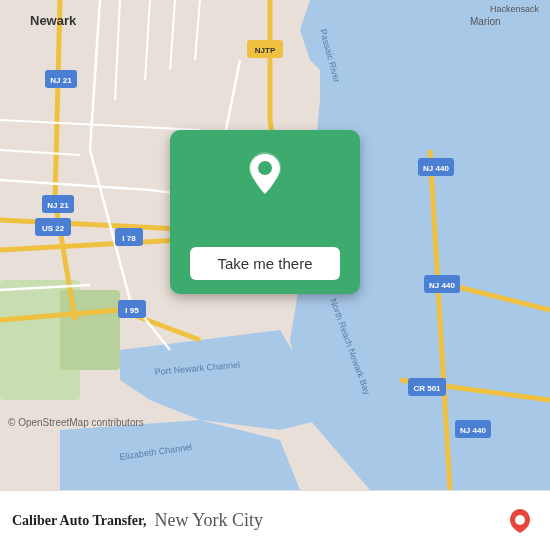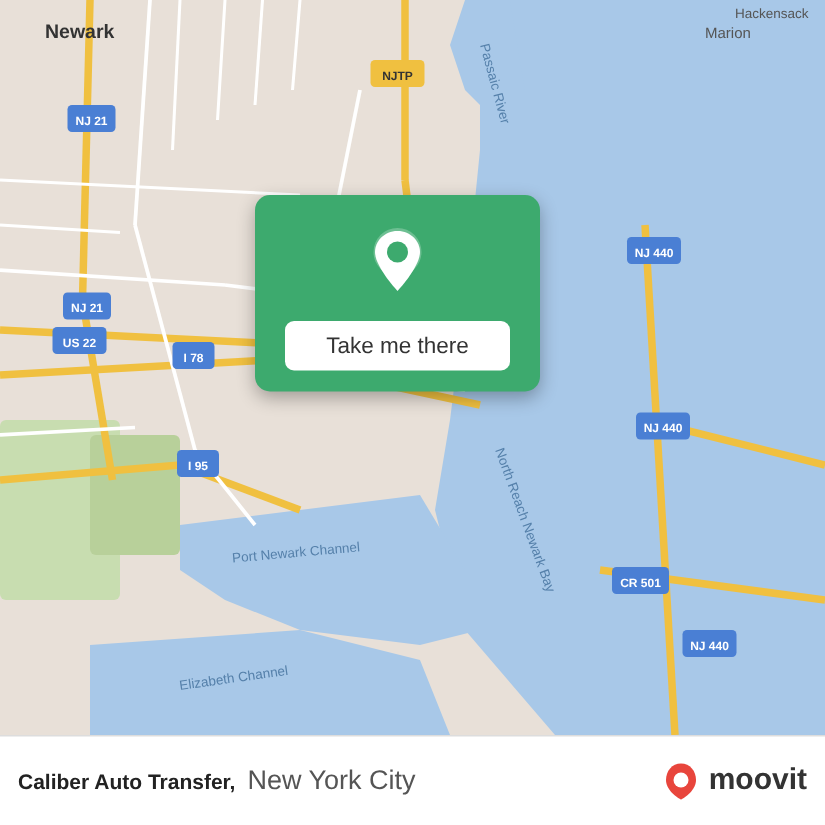--- a/index.html
+++ b/index.html
@@ -52,31 +52,33 @@
       background: white;
       color: #333;
       border: none;
       border-radius: 6px;
       padding: 8px 18px;
       font-size: 15px;
       font-weight: 500;
       cursor: pointer;
       width: 100%;
       text-align: center;
+      margin-top: 33px;
     }
 
     
     #bottom-bar {
       width: 550px;
       height: 60px;
       background: white;
       display: flex;
       align-items: center;
       padding: 0 12px;
       border-top: 1px solid #ddd;
+      font-family: Liberation Serif, serif;
     }
 
     #copyright-text {
       font-size: 10px;
       color: #666;
       position: absolute;
       bottom: 62px;
       left: 8px;
     }
 
@@ -216,26 +218,26 @@
     <div id="pin-icon-container">
       <svg viewBox="0 0 54 54" xmlns="http://www.w3.org/2000/svg">
         <circle cx="27" cy="20" r="16" fill="white" opacity="0.25"></circle>
         <path d="M27 6 C18 6 12 13 12 20 C12 30 27 46 27 46 C27 46 42 30 42 20 C42 13 36 6 27 6Z" fill="white"></path>
         <circle cx="27" cy="20" r="7" fill="#3daa6e"></circle>
       </svg>
     </div>
     <button id="take-me-there-btn">Take me there</button>
   </div>
 
+  <div id="copyright-text">© OpenStreetMap contributors</div>
 </div>
 
 <div id="bottom-bar">
   <span id="location-name">Caliber Auto Transfer,</span>
   <span id="location-city">New York City</span>
 
   <div id="moovit-logo">
     <svg id="moovit-pin" viewBox="0 0 28 28" xmlns="http://www.w3.org/2000/svg">
       <path d="M14 2 C8 2 4 7 4 13 C4 21 14 26 14 26 C14 26 24 21 24 13 C24 7 20 2 14 2Z" fill="#e8453c"></path>
       <circle cx="14" cy="13" r="5" fill="white"></circle>
     </svg>
-    <span id="moovit-text">moovit</span>
   </div>
 </div>
 
 </body></html>

